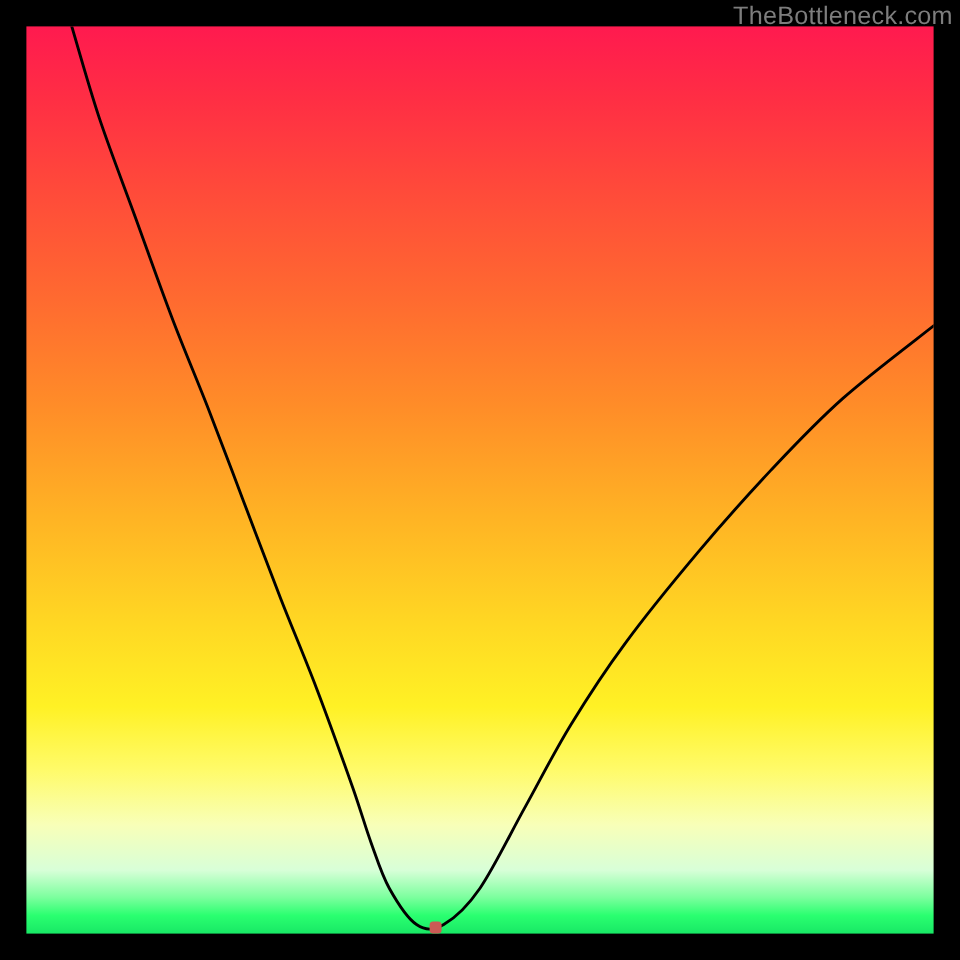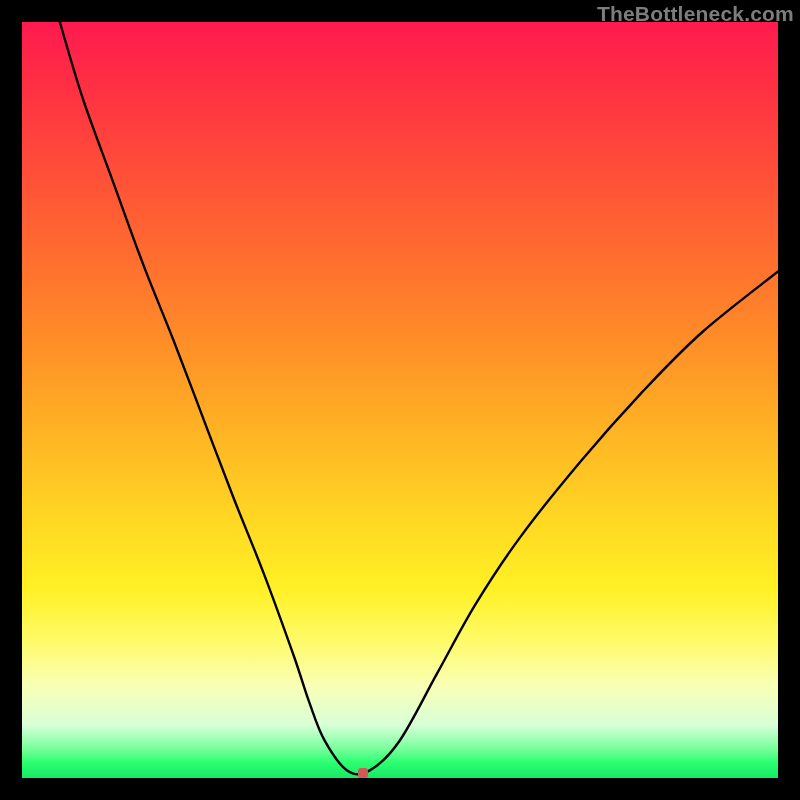--- a/index.html
+++ b/index.html
@@ -58,21 +58,21 @@
     border-radius: 3px;
     background: #cc5a55;
     transform: translate(-50%, -50%);
   }
   .watermark {
     position: absolute;
     top: 2px;
     right: 6px;
     color: #7d7d7d;
     font-size: 21px;
-    font-weight: 700;
+    font-weight: 400;
     letter-spacing: 0.2px;
     user-select: none;
   }
 </style>
 </head>
 <body>
 
 <div class="frame">
   <div class="watermark">TheBottleneck.com</div>
 

